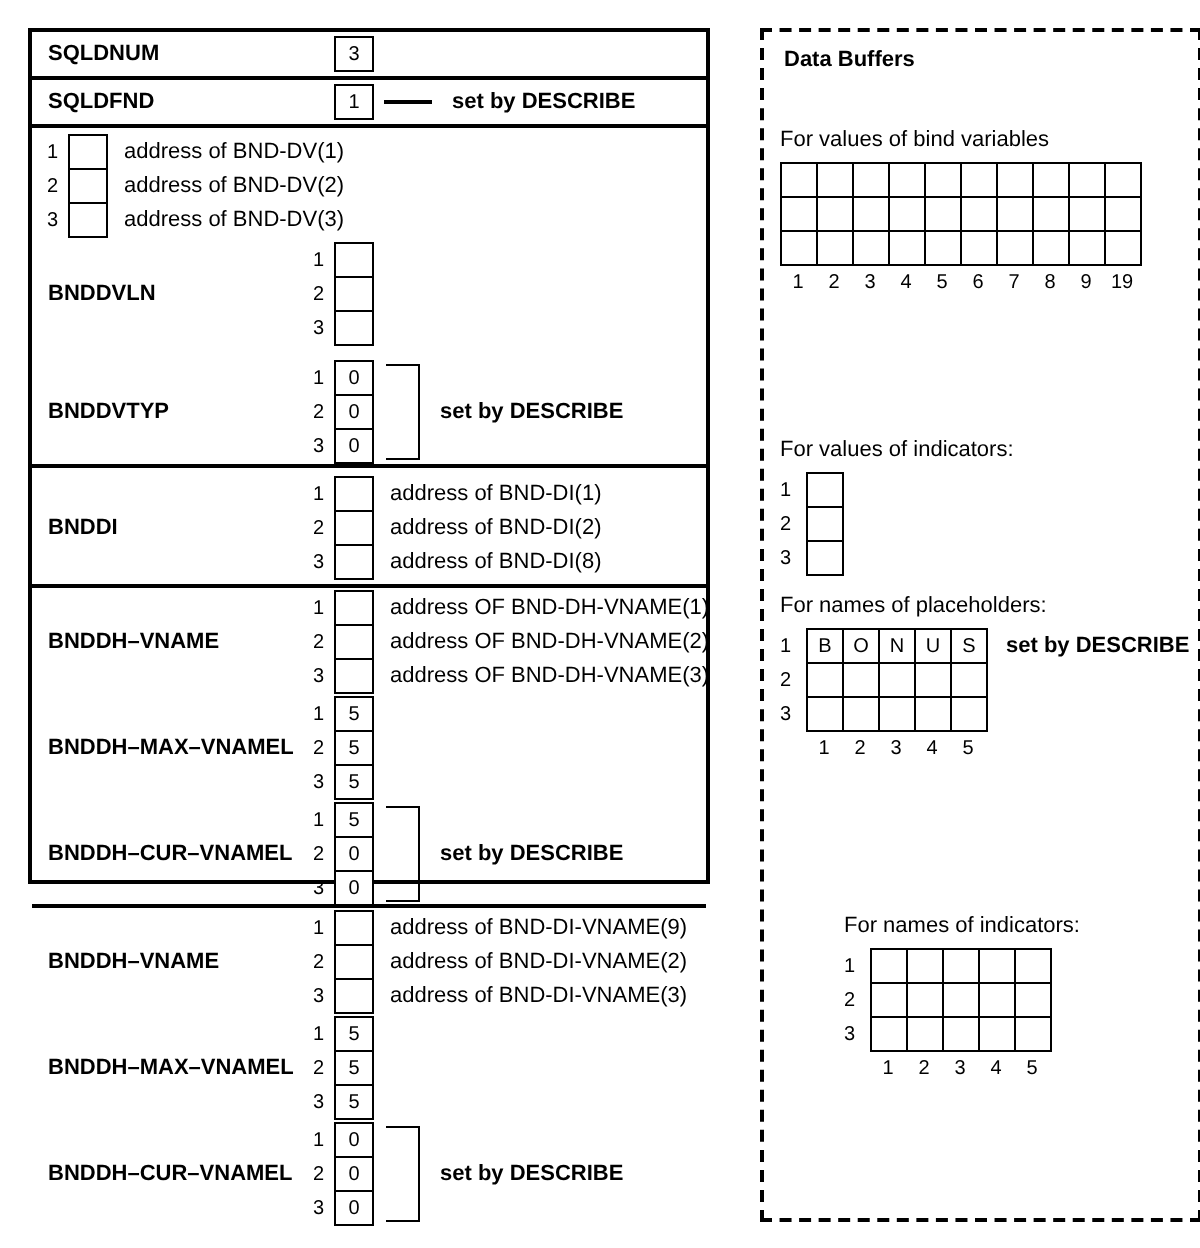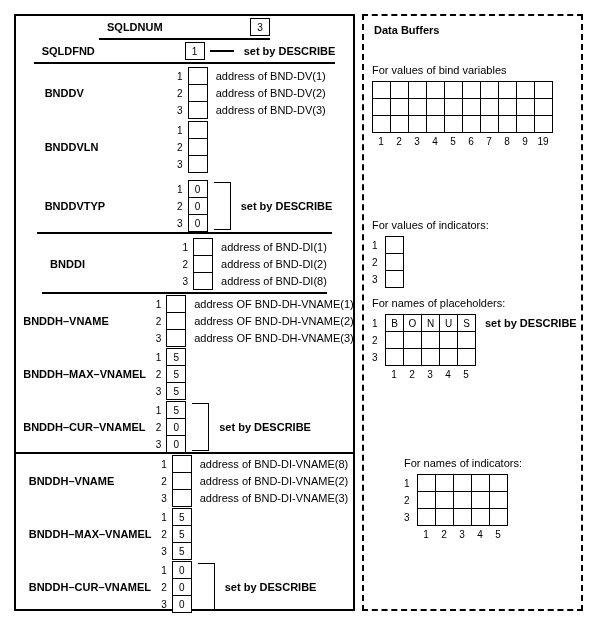--- a/index.html
+++ b/index.html
@@ -1,21 +1,21 @@
 <!DOCTYPE html>
 <html><head>
 <meta charset="utf-8">
 <style>
   html,body{margin:0;padding:0;background:#fff;}
   body{width:600px;height:624px;font-family:"Liberation Sans",sans-serif;color:#000;}
   .canvas{position:relative;width:600px;height:624px;background:#fff;overflow:hidden;}
 
   
-  .left-box{position:absolute;left:14px;top:14px;width:341px;height:597px;
-    border:2px solid #000;box-sizing:border-box;display:flex;flex-direction:column;align-items:center;}
+  .left-box{position:absolute;left:14px;top:14px;width:341px;height:428px;
+    border:2px solid #000;box-sizing:border-box;display:flex;flex-direction:column;}
   .sec{box-sizing:border-box;flex:0 0 auto;}
   .sec.bordered{border-bottom:2px solid #000;}
   #sec1{height:24px;} #sec2{height:24px;} #secA{height:170px;}
   #secBnddi{height:60px;} #secB{height:160px;} #secC{flex:1 1 auto;}
 
   .sec-simple{display:flex;align-items:center;}
   .slabel{flex:0 0 143px;padding-left:8px;font-weight:bold;font-size:11px;}
   .scell,.gcell{display:inline-flex;align-items:center;justify-content:center;
     width:20px;height:18px;border:1px solid #000;box-sizing:border-box;
     font-size:10px;background:#fff;flex:0 0 auto;}
@@ -32,21 +32,21 @@
   .glabel{flex:0 0 125px;padding-left:8px;font-weight:bold;font-size:11px;white-space:nowrap;}
   .grows{display:flex;flex-direction:column;}
   .grow{display:flex;align-items:center;height:18px;}
   .grow + .grow{margin-top:-1px;}
   .gnum{width:13px;text-align:right;margin-right:5px;font-size:10px;}
   .gnote{margin-left:8px;font-size:11px;white-space:nowrap;}
   .bracket{width:16px;height:46px;border:1px solid #000;border-left:none;
     margin-left:6px;flex:0 0 auto;}
 
   
-  .right-box{position:absolute;left:362px;top:14px;width:221px;height:597px;
+  .right-box{position:absolute;left:380px;top:14px;width:221px;height:597px;
     border:2px dashed #000;box-sizing:border-box;}
   .rb-title{position:absolute;left:10px;top:8px;font-weight:bold;font-size:11px;}
   .rblock{position:absolute;left:8px;}
   #rb0{top:48px;} #rb1{top:203px;} #rb2{top:281px;} #rb3{top:441px;margin-left:32px;}
   .rb-heading{font-size:11px;white-space:nowrap;}
   .rgrid{margin-top:5px;display:inline-flex;flex-direction:column;}
   .rgrow{display:flex;}
   .rgrow + .rgrow{margin-top:-1px;}
   .rlabel{width:9px;margin-right:4px;font-size:10px;display:inline-flex;align-items:center;}
   .rcell{width:19px;height:18px;border:1px solid #000;box-sizing:border-box;
@@ -69,21 +69,20 @@
       <span class="scell">3</span>
     </div>
     <div class="sec bordered sec-simple" id="sec2">
       <span class="slabel">SQLDFND</span>
       <span class="scell">1</span>
       <span class="dash"></span>
       <span class="bnote">set by DESCRIBE</span>
     </div>
     <div class="sec bordered" id="secA">
         <div class="group">
-          <span class="glabel">BNDDV</span>
           <div class="grows">
             <div class="grow">
               <span class="gnum">1</span>
               <span class="gcell"></span>
               <span class="gnote">address of BND-DV(1)</span>
             </div>
             <div class="grow">
               <span class="gnum">2</span>
               <span class="gcell"></span>
               <span class="gnote">address of BND-DV(2)</span>
@@ -212,21 +211,21 @@
           <span class="bnote">set by DESCRIBE</span>
         </div>
       </div>
     <div class="sec" id="secC">
         <div class="group">
           <span class="glabel">BNDDH–VNAME</span>
           <div class="grows">
             <div class="grow">
               <span class="gnum">1</span>
               <span class="gcell"></span>
-              <span class="gnote">address of BND-DI-VNAME(8)</span>
+              <span class="gnote">address of BND-DI-VNAME(9)</span>
             </div>
             <div class="grow">
               <span class="gnum">2</span>
               <span class="gcell"></span>
               <span class="gnote">address of BND-DI-VNAME(2)</span>
             </div>
             <div class="grow">
               <span class="gnum">3</span>
               <span class="gcell"></span>
               <span class="gnote">address of BND-DI-VNAME(3)</span>

